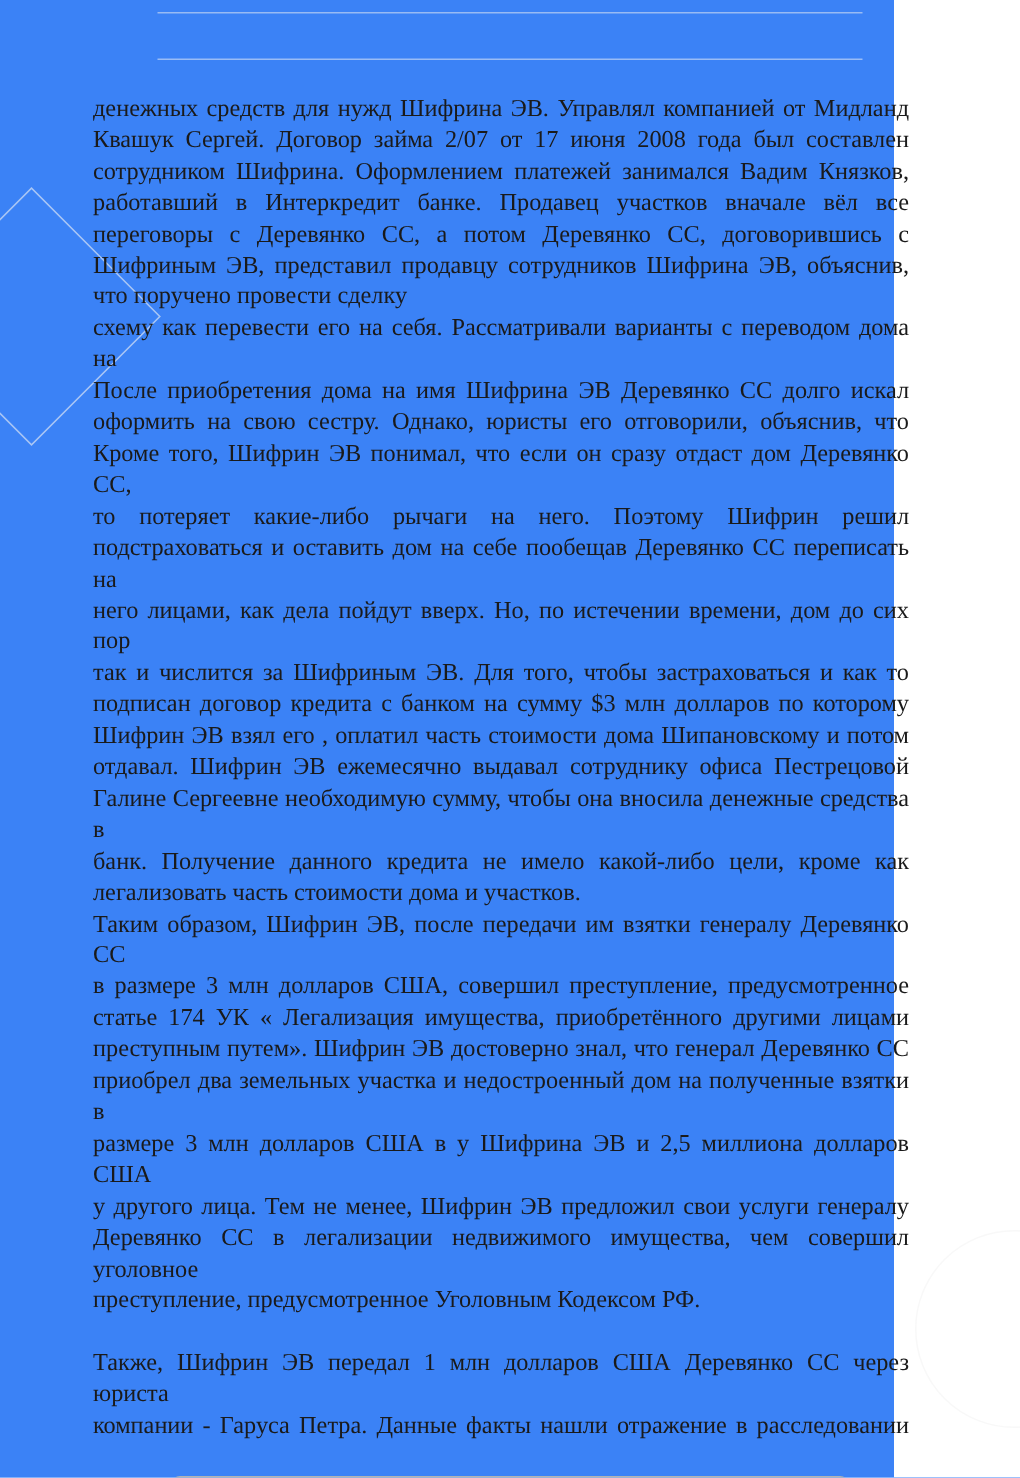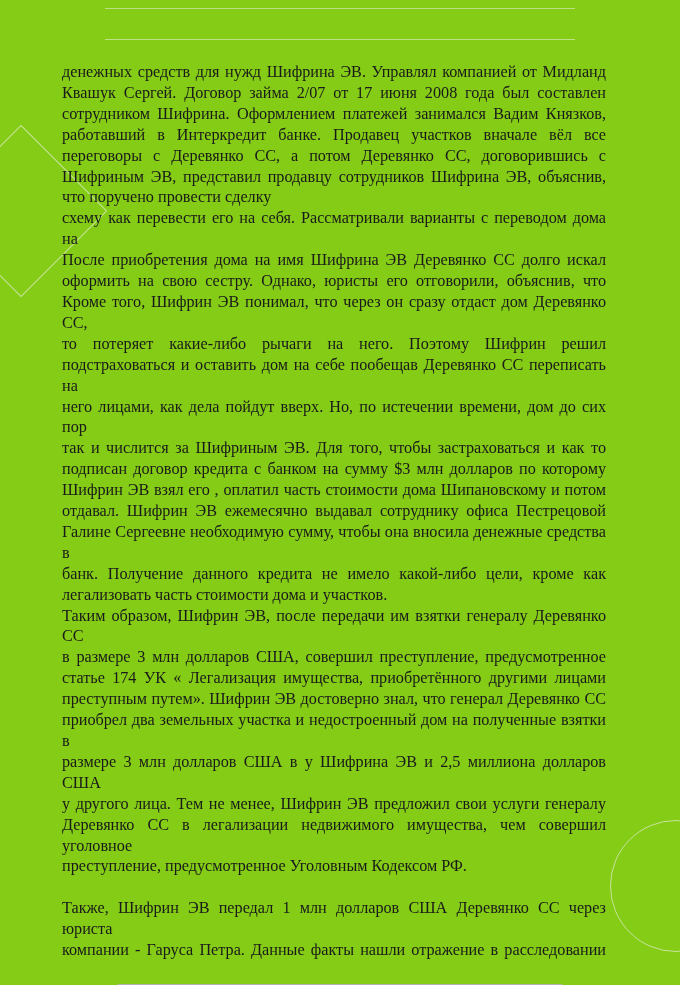--- a/index.html
+++ b/index.html
@@ -1,20 +1,20 @@
 <!DOCTYPE html>
 <html><head>
 <meta charset="utf-8">
 <style>
   html, body { margin: 0; padding: 0; }
   body {
     width: 680px; height: 985px; background: #ffffff; position: relative; overflow: hidden;
     font-family: "Liberation Serif", "DejaVu Serif", serif; color: #1a1a1a;
   }
-  .page { position: absolute; left: 0; top: 0; width: 680px; height: 985px; background: #84cc16; }
+  .page { position: absolute; left: 0; top: 0; width: 596px; height: 985px; background: #3b82f6; }
   .faint-header {
     position: absolute; left: 105px; top: 8px; width: 470px; height: 30px;
     border-top: 1px solid #f4f4f4; border-bottom: 1px solid #f6f6f6; opacity: 0.5;
   }
   .body-text {
     position: absolute; left: 62px; top: 62px; width: 544px;
     font-size: 16.2px; line-height: 20.9px; text-align: justify;
   }
   .para { margin: 0; text-align: justify; text-align-last: left; }
   .para.gap { margin-top: 20.9px; }
@@ -45,21 +45,21 @@
         <span class="line">сотрудником Шифрина.  Оформлением платежей занимался Вадим Князков,</span>
         <span class="line">работавший в Интеркредит банке. Продавец участков вначале вёл все</span>
         <span class="line">переговоры с Деревянко СС, а потом Деревянко СС, договорившись с</span>
         <span class="line">Шифриным ЭВ,  представил продавцу сотрудников Шифрина ЭВ, объяснив,</span>
         <span class="line last">что поручено провести сделку</span>
       </div>
     <div class="para" id="p1">
         <span class="line">схему как перевести его на себя. Рассматривали варианты с переводом дома на</span>
         <span class="line">После приобретения дома на имя Шифрина ЭВ Деревянко СС долго искал</span>
         <span class="line">оформить на свою сестру.  Однако, юристы его отговорили, объяснив, что</span>
-        <span class="line">Кроме того, Шифрин ЭВ понимал, что через он сразу отдаст дом Деревянко СС,</span>
+        <span class="line">Кроме того, Шифрин ЭВ понимал, что если он сразу отдаст дом Деревянко СС,</span>
         <span class="line">то потеряет какие-либо рычаги на него. Поэтому Шифрин решил</span>
         <span class="line">подстраховаться и оставить дом на себе пообещав Деревянко СС переписать на</span>
         <span class="line">него лицами, как дела пойдут вверх. Но, по истечении времени,  дом до сих пор</span>
         <span class="line">так и числится за Шифриным ЭВ. Для того, чтобы застраховаться и как то</span>
         <span class="line">подписан договор кредита с банком на сумму $3 млн долларов по которому</span>
         <span class="line">Шифрин ЭВ взял его , оплатил часть стоимости дома Шипановскому и потом</span>
         <span class="line">отдавал. Шифрин ЭВ ежемесячно выдавал сотруднику офиса Пестрецовой</span>
         <span class="line">Галине Сергеевне необходимую сумму, чтобы она вносила денежные средства в</span>
         <span class="line">банк. Получение данного кредита не имело какой-либо цели, кроме как</span>
         <span class="line last">легализовать часть стоимости дома и участков.</span>

